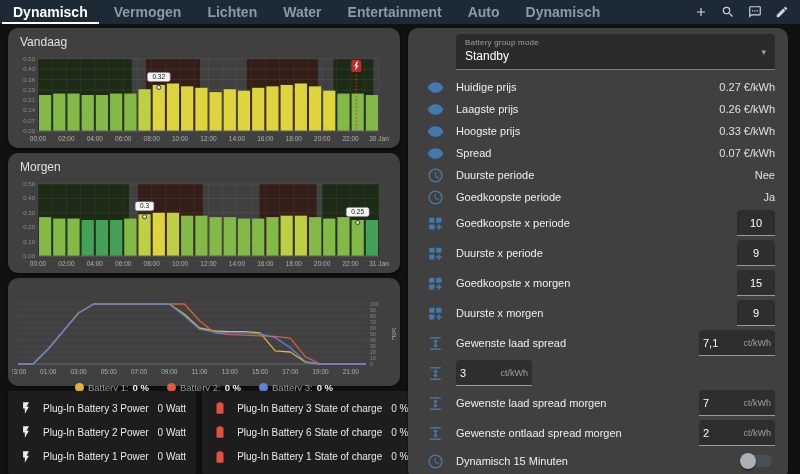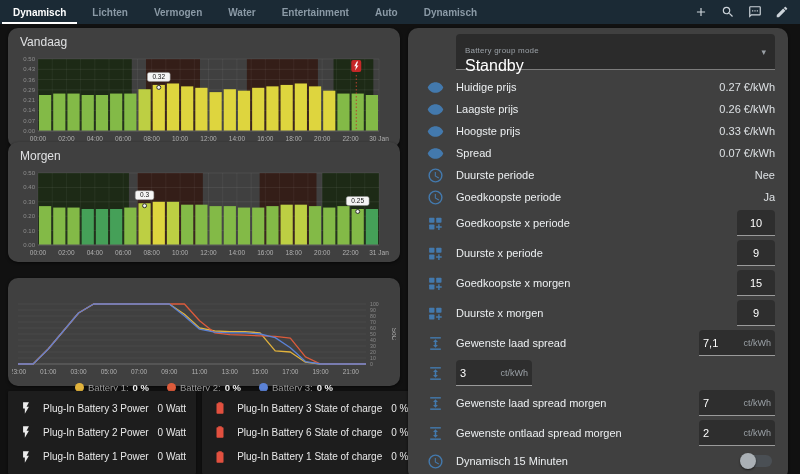--- a/index.html
+++ b/index.html
@@ -2,31 +2,31 @@
 <html><head>
 <meta charset="utf-8">
 <style>
   *{box-sizing:border-box;margin:0;padding:0}
   html,body{width:800px;height:474px;overflow:hidden}
   body{background:#111;font-family:"Liberation Sans",sans-serif;color:#e1e1e1;position:relative}
 
   
   .header{position:absolute;top:0;left:0;right:0;height:24px;background:#1b2a35;display:flex;align-items:stretch;z-index:5}
   .tabs{display:flex;flex:1;overflow:hidden}
-  .tab{padding:8px 13px;display:flex;align-items:center;font-size:10px;font-weight:700;color:#8b9aa6;position:relative;cursor:pointer;white-space:nowrap}
+  .tab{padding:8px 13px;display:flex;align-items:center;font-size:14px;font-weight:700;color:#8b9aa6;position:relative;cursor:pointer;white-space:nowrap}
   .tab.active{color:#fff}
   .tab.active::after{content:"";position:absolute;left:2px;right:2px;bottom:0;height:2px;background:#fff}
   .hicons{display:flex;align-items:center;gap:11px;padding-right:10px}
   .hicon{width:16px;height:16px;color:#cdd4da;display:flex;align-items:center;justify-content:center;cursor:pointer}
   .hicon svg{width:14px;height:14px;fill:currentColor}
 
   
   .card{position:absolute;background:#404040;border-radius:10px;box-shadow:0 1px 3px rgba(0,0,0,.6)}
   #card-today{left:8px;top:28px;width:392px;height:120px}
-  #card-tomorrow{left:8px;top:142px;width:392px;height:120px}
+  #card-tomorrow{left:8px;top:153px;width:392px;height:120px}
   #card-soc{left:8px;top:278px;width:392px;height:108px;padding-top:21px}
   .card-title{font-size:12px;color:#dfe0e2;padding:7px 0 3px 12px}
   .chart-svg{display:block;margin:0 4px}
 
   .soc-legend{display:flex;justify-content:center;gap:18px;align-items:center;height:20px}
   .legend-item{display:flex;align-items:center;gap:4px;font-size:9.5px;color:#9e9e9e;cursor:pointer}
   .legend-dot{width:9px;height:9px;border-radius:50%}
   .legend-item b{color:#efefef;font-weight:700}
 
   
@@ -36,44 +36,44 @@
   .trow .ticon{width:16px;height:16px;flex:none;display:flex;align-items:center;justify-content:center}
   .trow .ticon svg{width:14px;height:14px}
   .tlabel{flex:1;font-size:10px;color:#e8e8e8;white-space:nowrap;overflow:hidden}
   .tvalue{font-size:10px;color:#e8e8e8;white-space:nowrap}
 
   
   #card-panel{left:408px;top:28px;width:380px;height:452px;padding:6px 13px 4px 8px;overflow:hidden}
   .select-row{display:flex;align-items:center;margin-bottom:6px}
   .licon{width:24px;color:#4379ad;margin:0 9px 0 7px;flex:none;display:flex;align-items:center;justify-content:center}
   .licon svg{width:17px;height:17px;fill:currentColor}
-  .select-box{flex:1;height:36px;background:#2b2b2b;border-radius:4px 4px 0 0;border-bottom:1px solid #7c7c7c;padding:12px 9px;position:relative;cursor:pointer}
+  .select-box{flex:1;height:36px;background:#2b2b2b;border-radius:4px 4px 0 0;border-bottom:1px solid #7c7c7c;padding:4px 9px;position:relative;cursor:pointer}
   .select-label{font-size:8px;color:#9aa0a6;letter-spacing:.2px}
-  .select-value{font-size:16px;color:#fff;margin-top:2px}
+  .select-value{font-size:12px;color:#fff;margin-top:2px}
   .select-chevron{position:absolute;right:9px;top:13px;color:#9aa0a6;font-size:9px}
 
   .prow{display:flex;align-items:center;height:22px;cursor:pointer}
   .prow.input-row{height:30px}
   .prow.toggle-row{height:26px}
   .plabel{flex:1;font-size:11px;color:#eceff1;white-space:nowrap;overflow:hidden}
   .pvalue{font-size:11px;color:#dde1e4;white-space:nowrap}
   .pinput{width:38px;height:26px;background:#2e2e2e;border-radius:4px 4px 0 0;border-bottom:1px solid #9a9a9a;display:flex;align-items:center;justify-content:center;font-size:11px;color:#fff;cursor:text}
   .pinput.with-unit{width:76px;justify-content:space-between;padding:0 4px}
   .punit{font-size:9px;color:#9aa0a6}
   .toggle{width:30px;height:12px;background:#4a4f54;border-radius:7px;position:relative;margin-right:3px;cursor:pointer}
   .toggle .knob{position:absolute;left:-2px;top:-2px;width:16px;height:16px;border-radius:50%;background:#aab0b5;box-shadow:0 1px 2px rgba(0,0,0,.6)}
 </style>
 </head>
 <body>
 
 <div class="header">
   <div class="tabs" id="tabs">
       <div class="tab active">Dynamisch</div>
+      <div class="tab">Vermogen</div>
       <div class="tab">Lichten</div>
-      <div class="tab">Vermogen</div>
       <div class="tab">Water</div>
       <div class="tab">Entertainment</div>
       <div class="tab">Auto</div>
       <div class="tab">Dynamisch</div>
     </div>
   <div class="hicons" id="hicons">
       <div class="hicon">
         <svg viewBox="0 0 24 24">
           <path d="M19 13h-6v6h-2v-6H5v-2h6V5h2v6h6v2z"></path>
         </svg>

